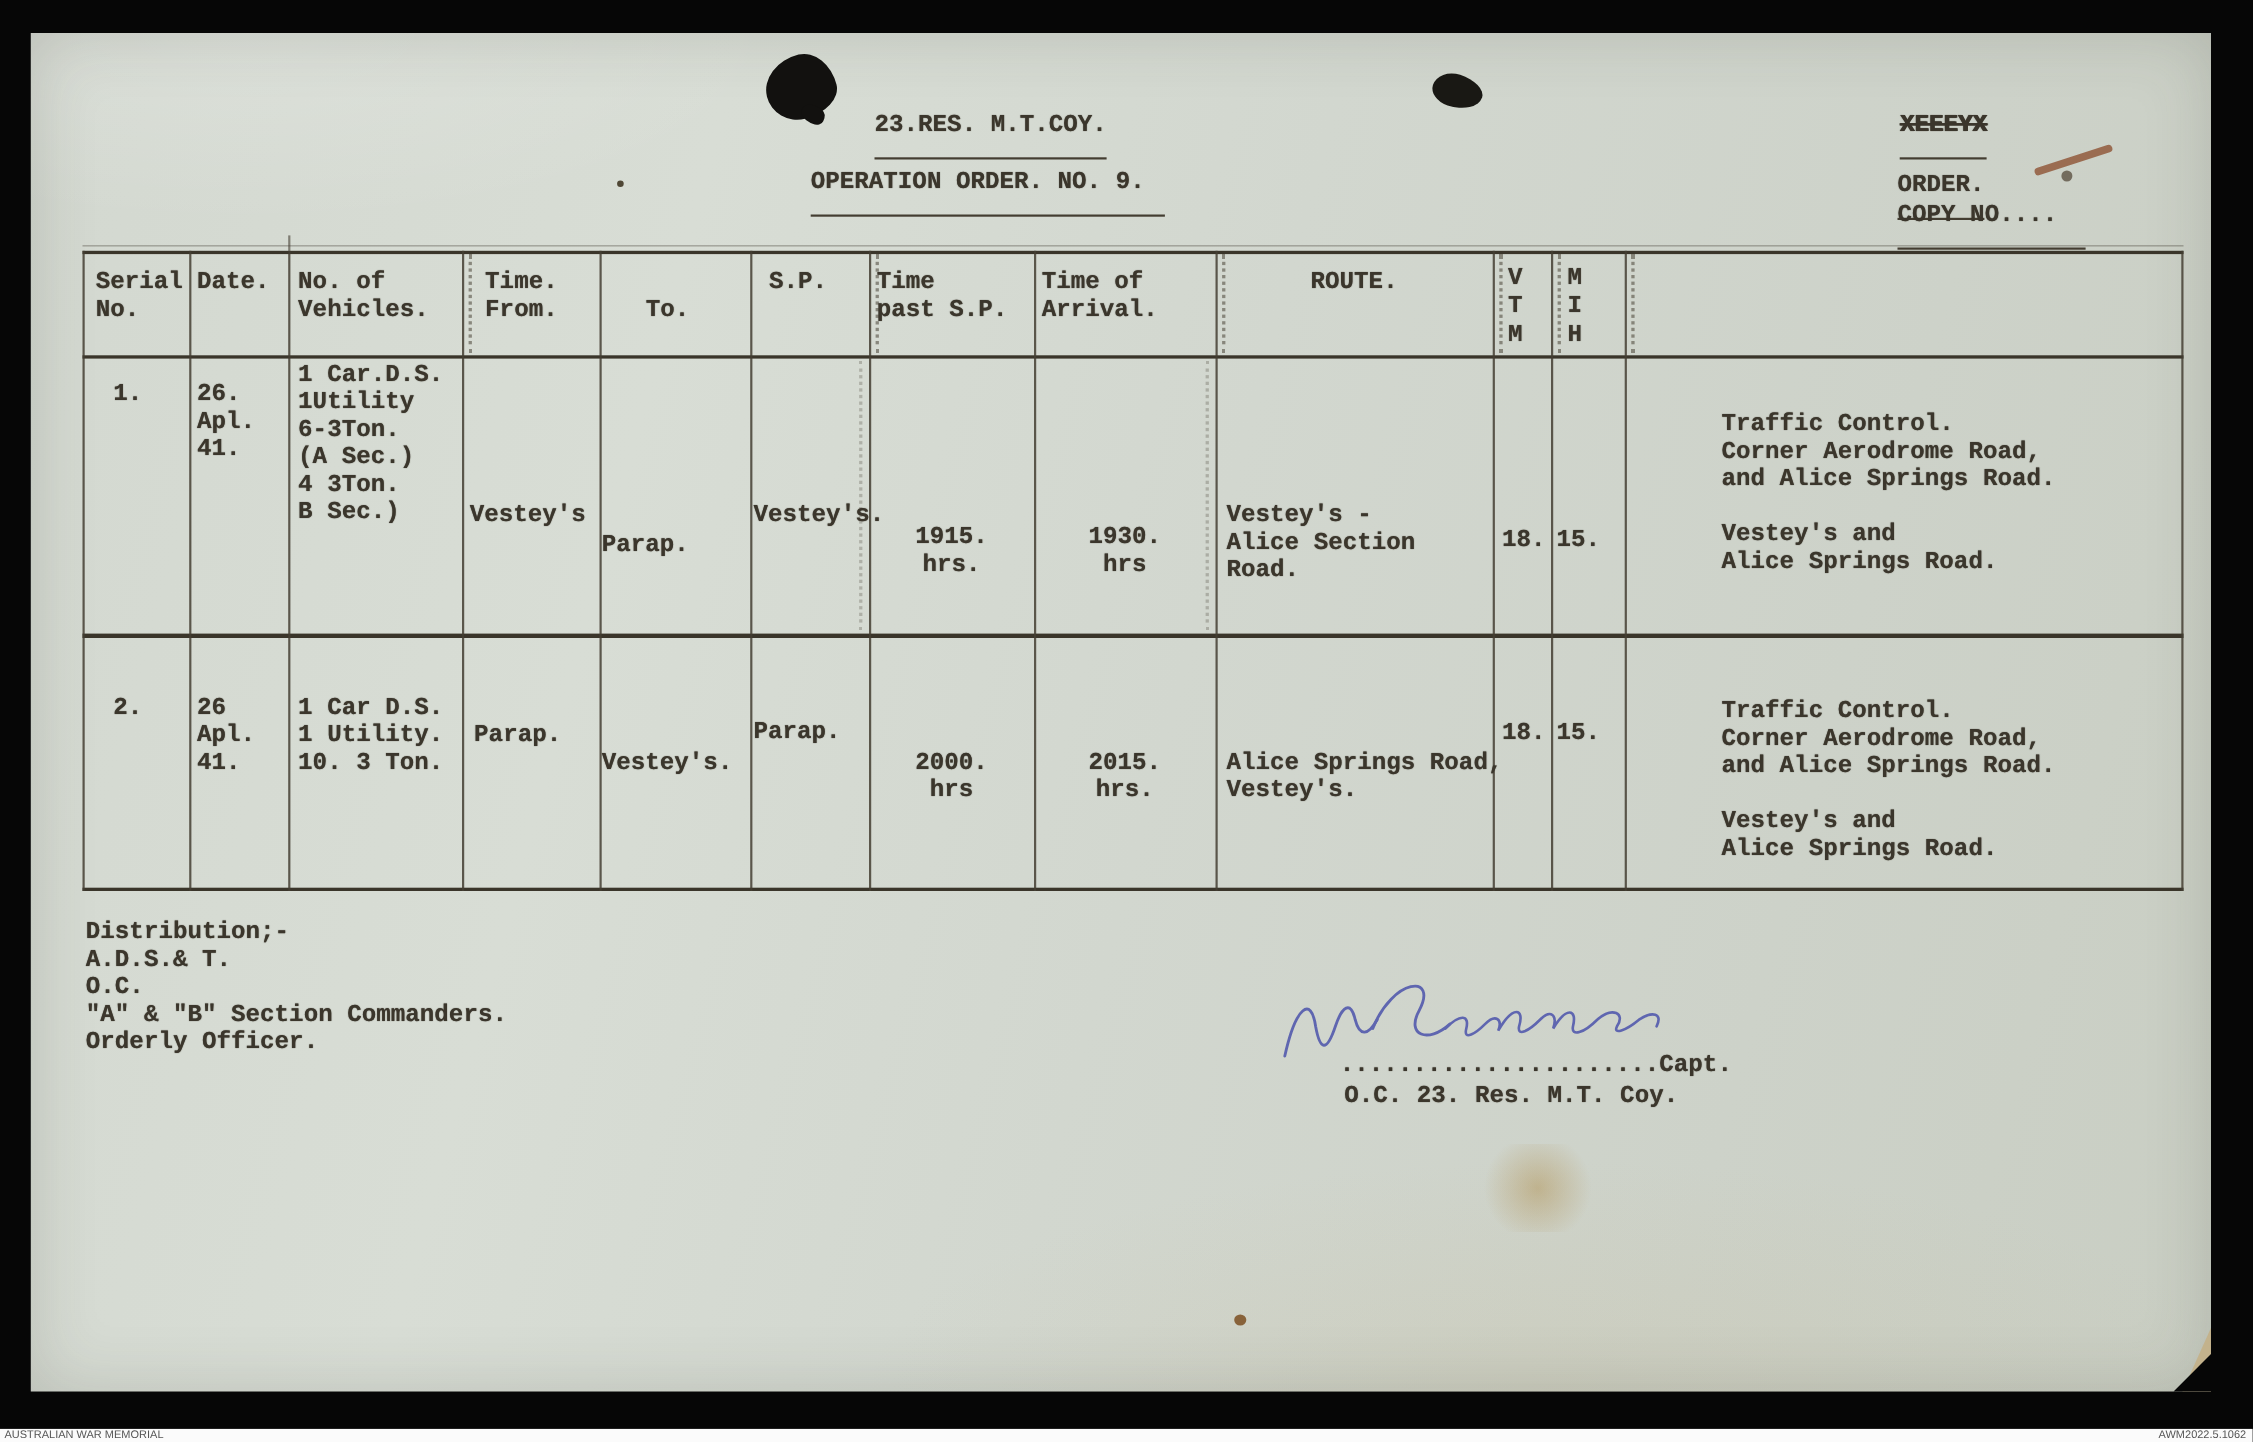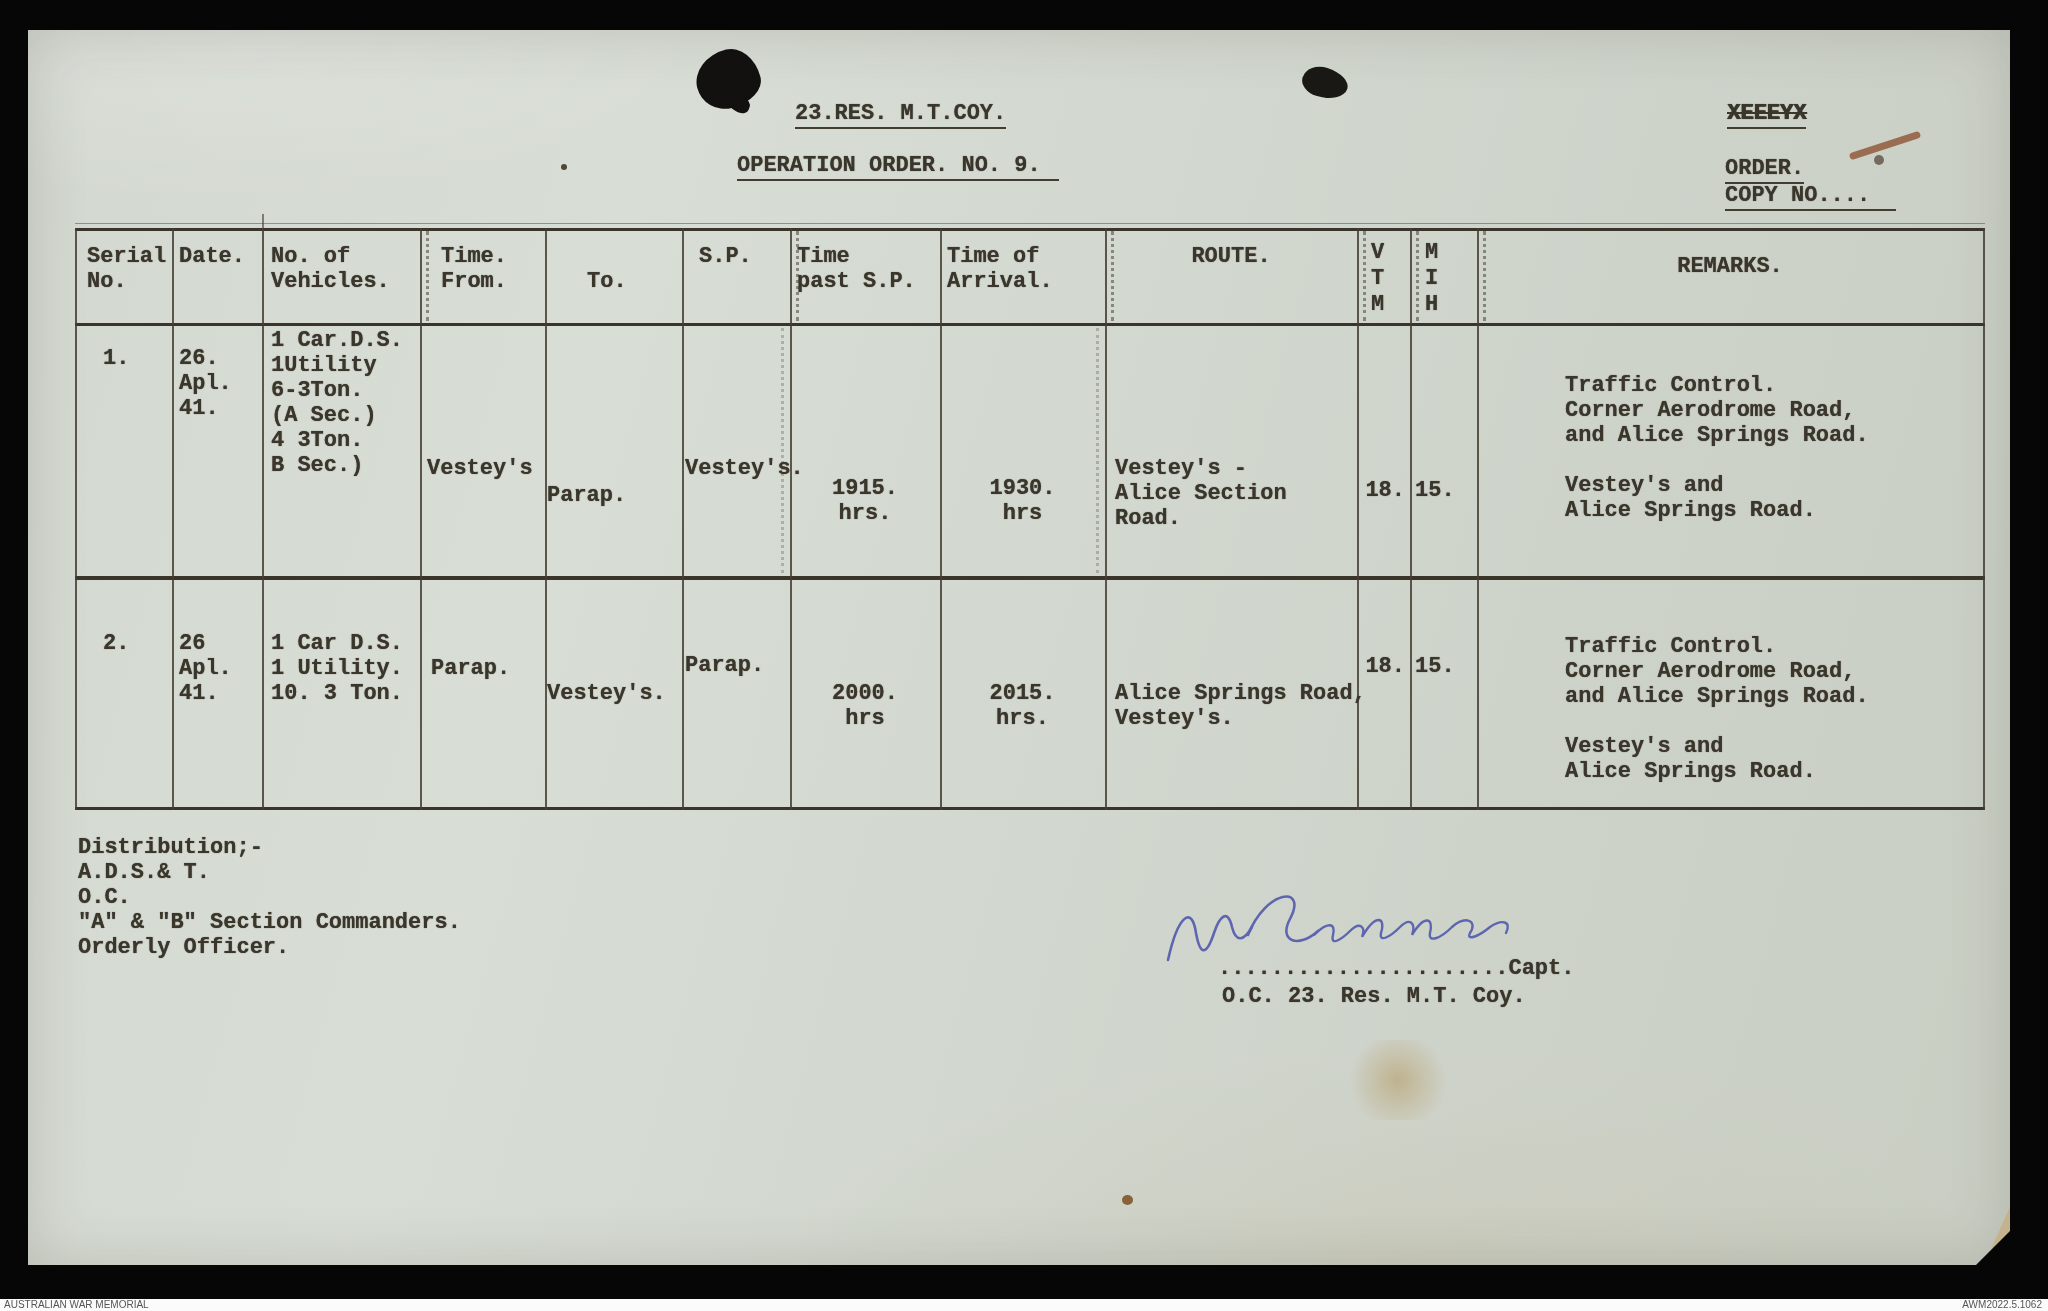--- a/index.html
+++ b/index.html
@@ -13,21 +13,21 @@
       radial-gradient(ellipse 900px 300px at 70% 100%, rgba(196,185,150,.22), rgba(196,185,150,0) 70%),
       radial-gradient(ellipse 700px 250px at 10% 0%, rgba(255,255,255,.18), rgba(255,255,255,0) 70%),
       linear-gradient(105deg,#d3d8d0 0%,#d8ddd5 28%,#d2d7cf 52%,#cdd2c9 78%,#c9cec3 100%);
     box-shadow:inset 0 0 60px rgba(60,60,50,.18);
   }
   .tw{
     position:absolute;font-size:22px;line-height:25px;font-weight:700;
     color:#3b362c;white-space:pre-line;letter-spacing:0;
     text-shadow:0 0 1px rgba(59,54,44,.85);
   }
-  .ul{border-bottom:2px solid #433d31;padding-bottom:1px;}
+  .ul{border-bottom:2px solid #433d31;padding-bottom:17px;}
   .strike{text-decoration:line-through;text-shadow:1px 0 0 #3b362c,0 0 1px rgba(59,54,44,.9);}
   .doc-table{position:absolute;left:47px;top:198px;width:1910px;height:651px;}
   .vline{position:absolute;top:0;height:582px;width:2px;background:#443e32;opacity:.85;}
   .hline{position:absolute;left:0;width:1910px;background:#3a352a;}
   .dotv{position:absolute;width:0;border-left:3px dotted #4a4437;}
   .ctr{text-align:center;}
   .rt{text-align:right;}
   .stack{line-height:26px;}
   .blob{position:absolute;background:#12110f;}
   .footerbar{position:absolute;left:0;top:1299px;width:2048px;height:12px;background:#fbfbfb;
@@ -93,21 +93,20 @@
 past S.P.</div>
     <div class="tw" style="left:872px;top:16px;">Time of
 Arrival.</div>
     <div class="tw ctr" style="left:1030px;top:16px;width:252px;">ROUTE.</div>
     <div class="tw stack" style="left:1296px;top:12px;">V
 T
 M</div>
     <div class="tw stack" style="left:1350px;top:12px;">M
 I
 H</div>
-    <div class="tw ctr" style="left:1402px;top:26px;width:506px;">REMARKS.</div>
 
     <div>
       <div class="tw" style="left:28px;top:118px;">1.</div>
       <div class="tw" style="left:104px;top:118px;">26.
 Apl.
 41.</div>
       <div class="tw" style="left:196px;top:100px;">1 Car.D.S.
 1Utility
 6-3Ton.
 (A Sec.)

